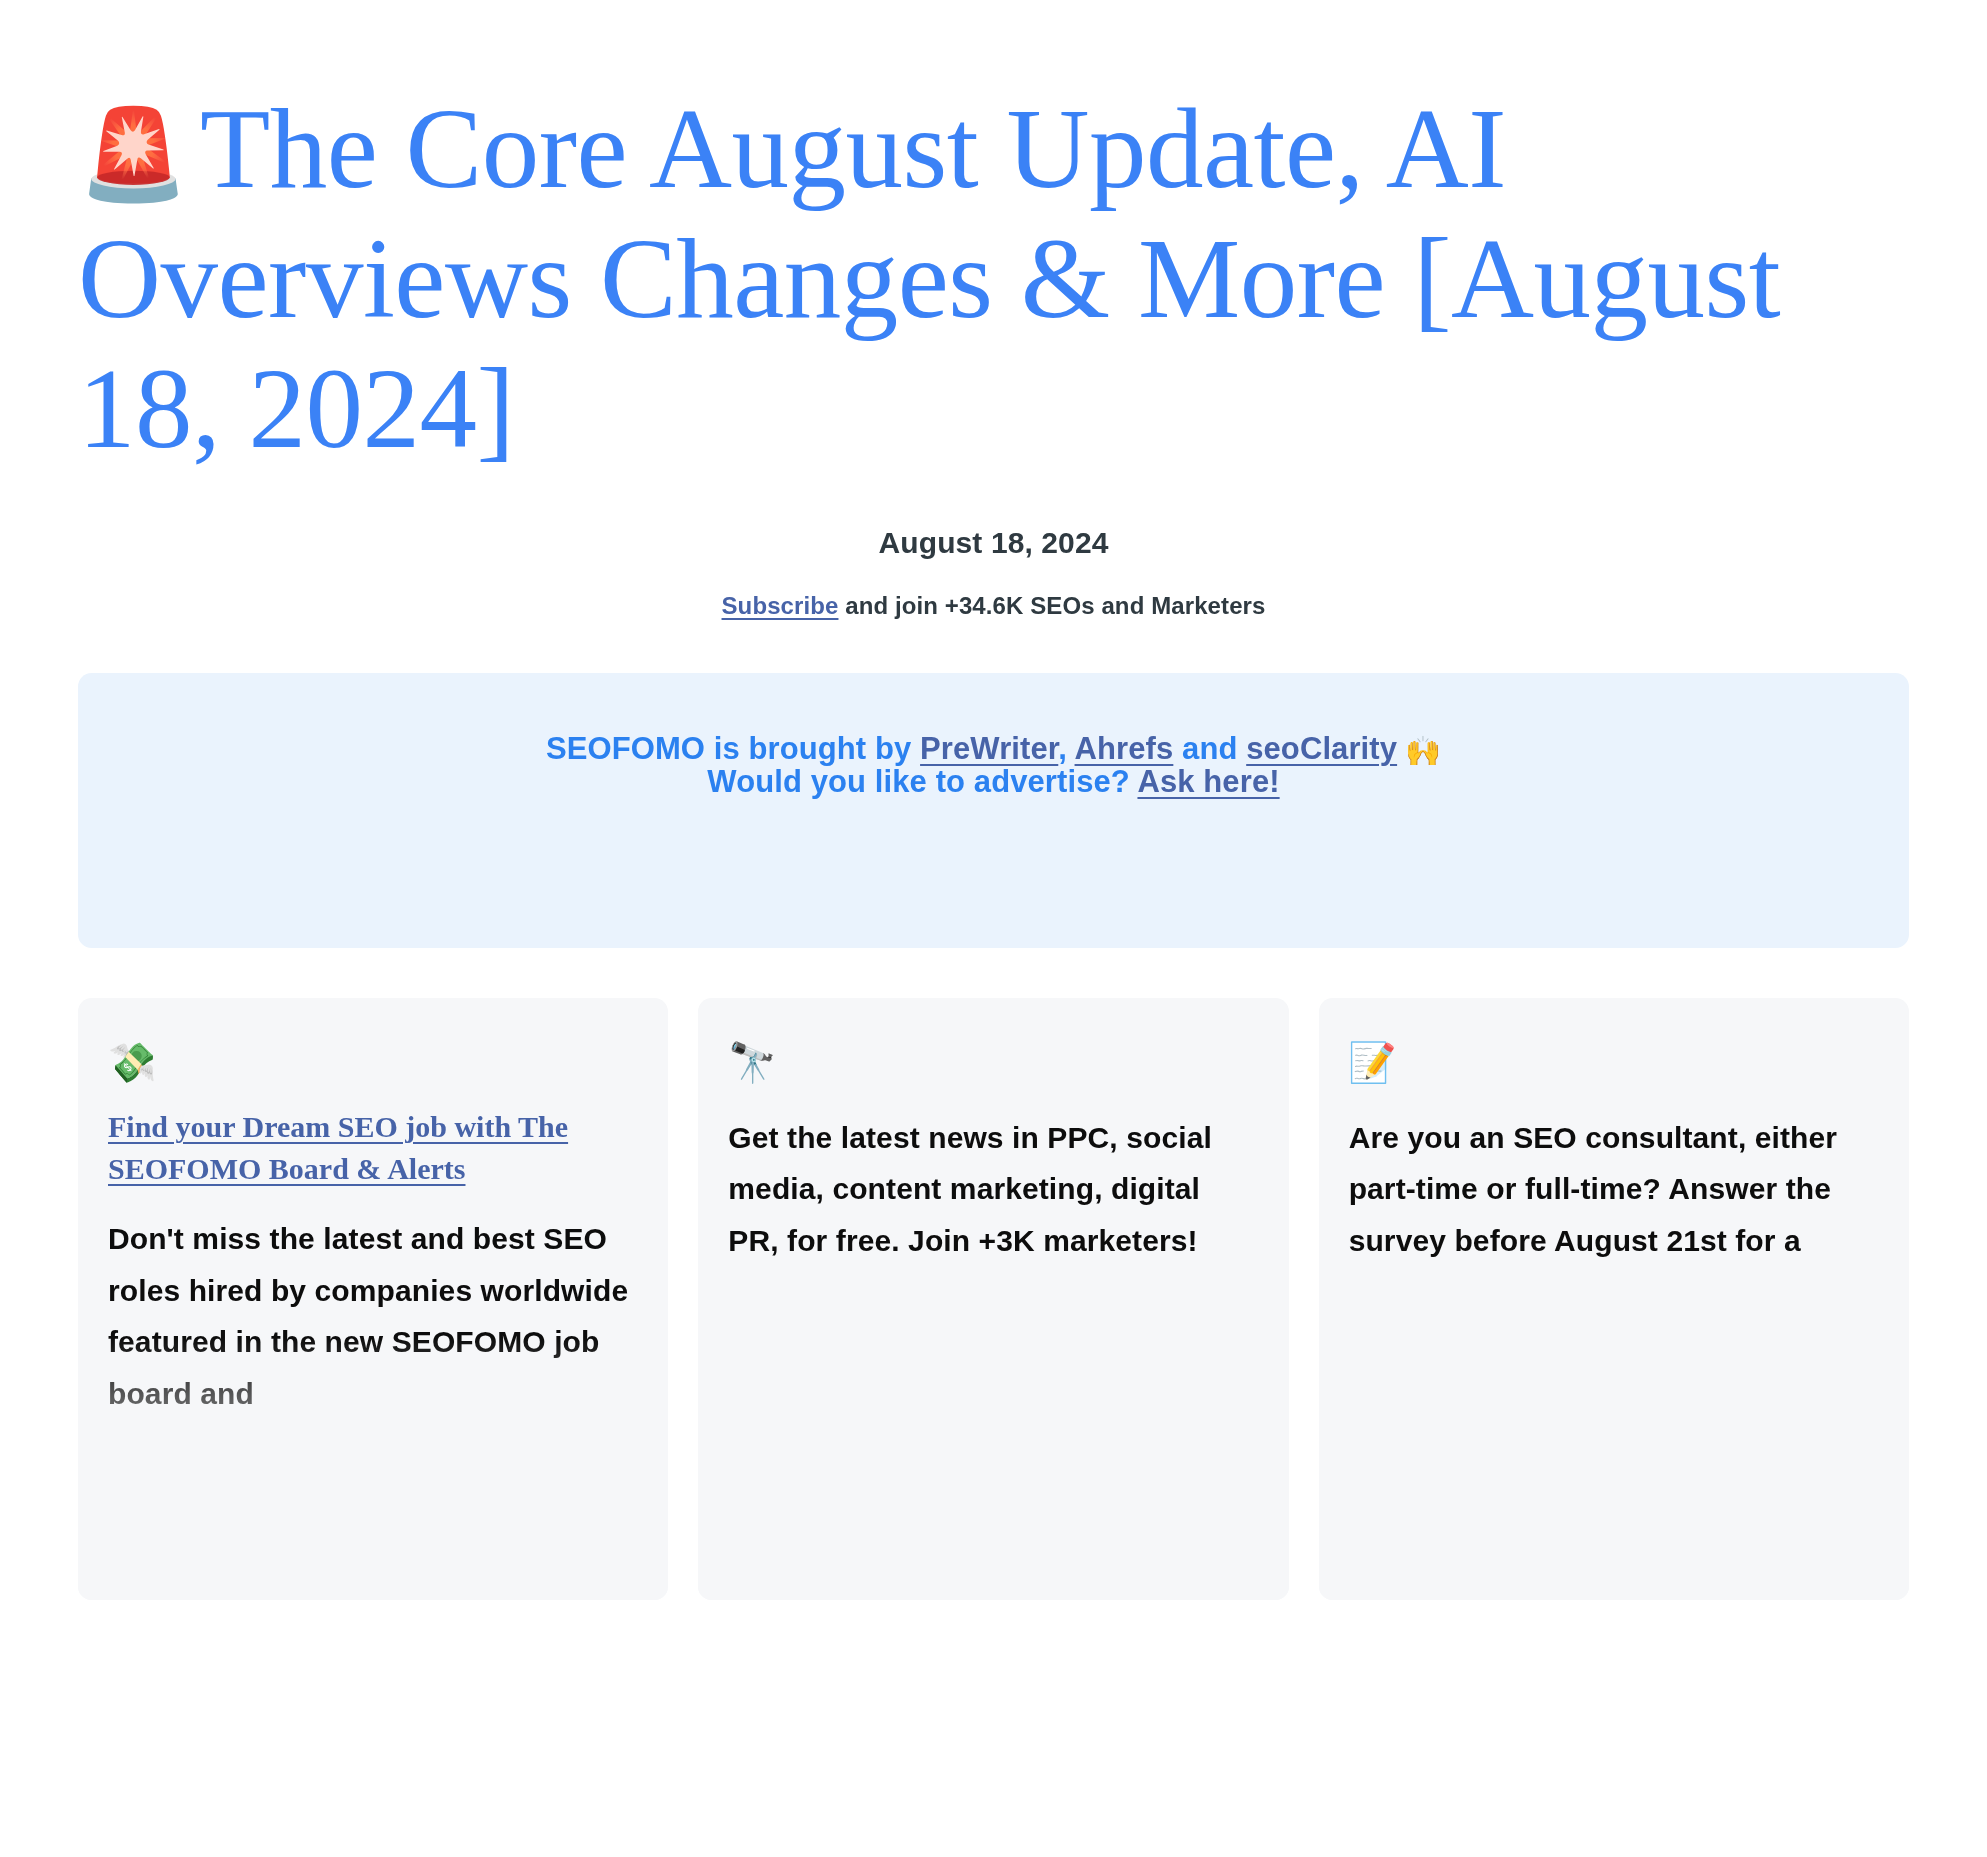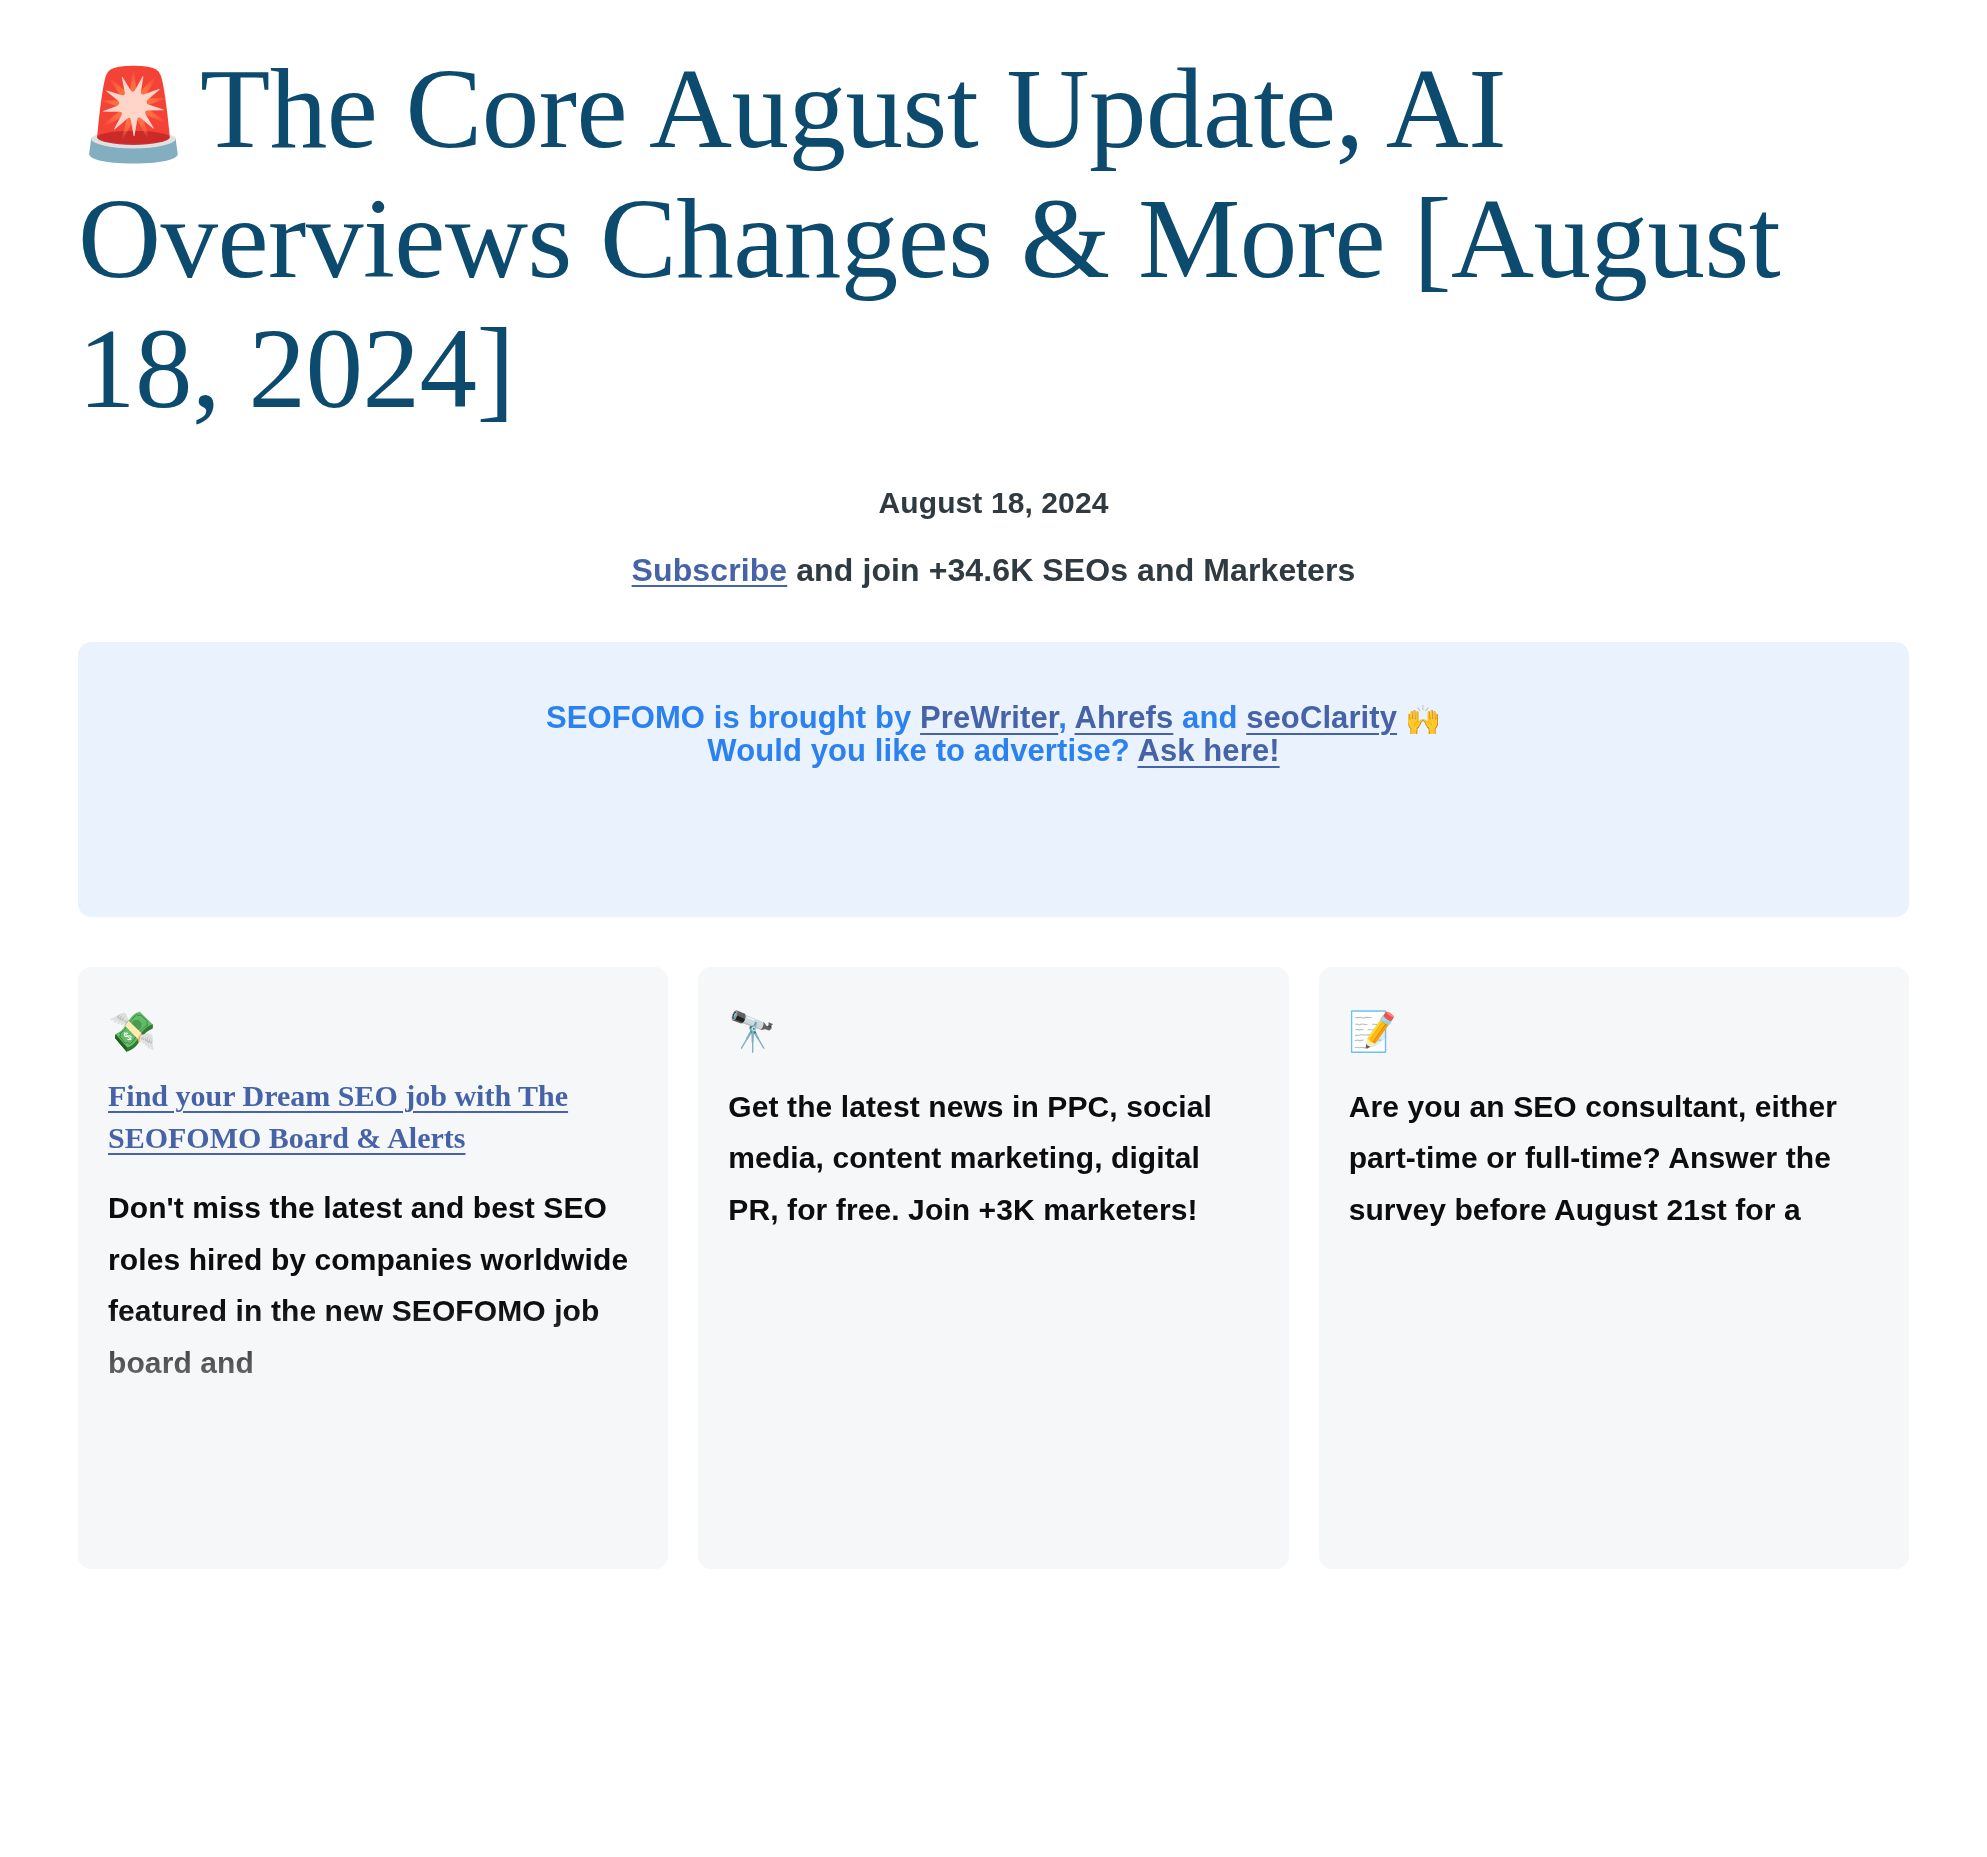--- a/index.html
+++ b/index.html
@@ -22,25 +22,25 @@
     position: relative;
     box-sizing: border-box;
     padding: 0 78px;
   }
 
   
   .title {
     font-family: "Liberation Serif", "DejaVu Serif", serif;
     font-size: 115px;
     line-height: 1.13;
-    color: #0c4a6e;
+    color: #3b82f6;
     font-weight: 400;
     letter-spacing: -0.5px;
     margin: 0;
-    padding-top: 44px;
+    padding-top: 84px;
     max-width: 1824px;
   }
   .title .siren {
     font-family: "DejaVu Sans", sans-serif;
     font-size: 89px;
     line-height: 1;
     vertical-align: 1.9px;
     margin-right: 11.6px;
   }
 
@@ -50,21 +50,21 @@
     margin-top: 52px;
   }
   .meta-date {
     font-size: 30px;
     font-weight: bold;
     color: #2f3a41;
     letter-spacing: 0.1px;
   }
   .meta-sub {
     margin-top: 32px;
-    font-size: 32px;
+    font-size: 24px;
     font-weight: bold;
     color: #2f3a41;
     letter-spacing: 0.1px;
   }
   .meta-sub a {
     color: #4763a8;
     text-decoration: underline;
     text-underline-offset: 3.9px;
     text-decoration-thickness: 1.9px;
   }

